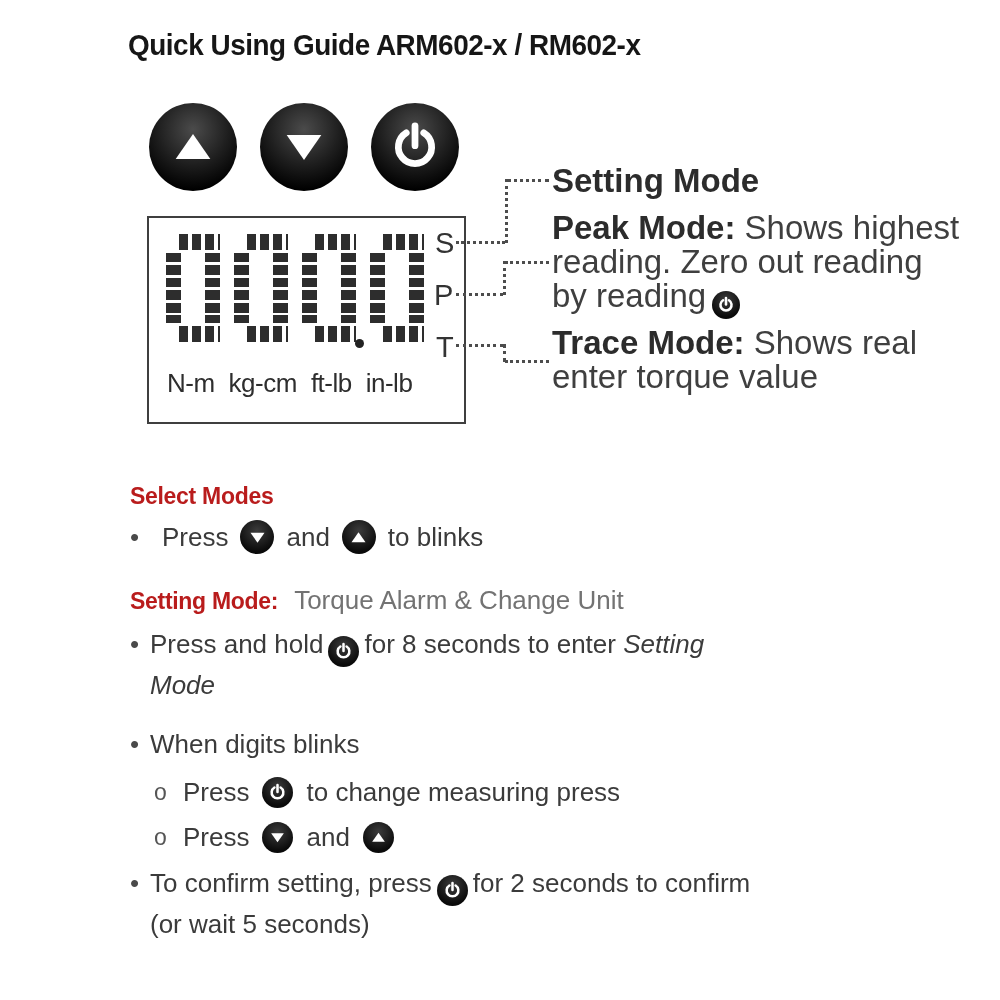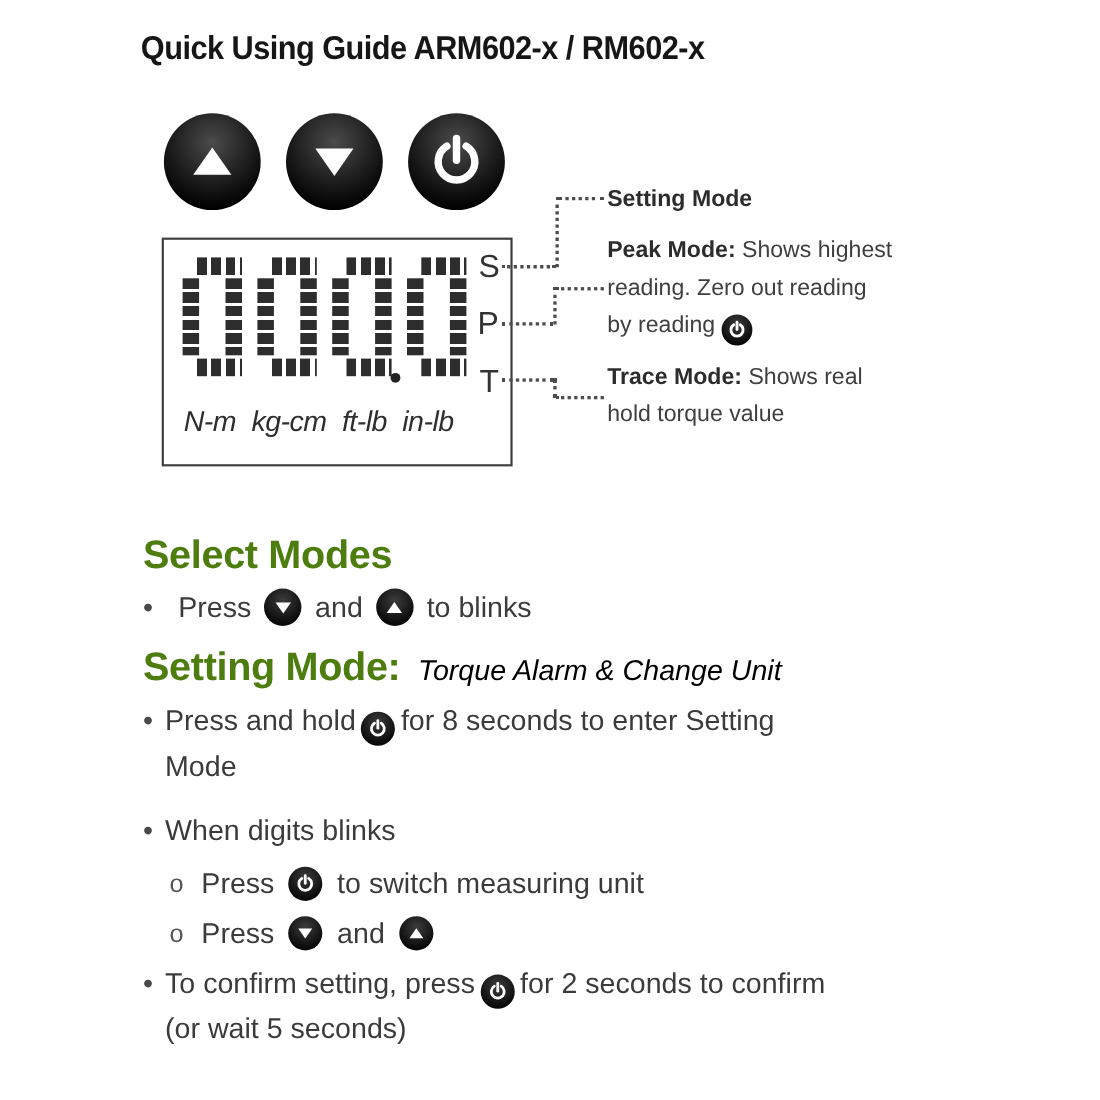--- a/index.html
+++ b/index.html
@@ -30,66 +30,66 @@
   .seg.sl { left:0; top:19px; bottom:19px; width:15px;
             background:repeating-linear-gradient(180deg, #2d2d2d 0 9.5px, transparent 9.5px 12.5px); }
   .seg.sr { right:0; top:19px; bottom:19px; width:15px;
             background:repeating-linear-gradient(180deg, #2d2d2d 0 9.5px, transparent 9.5px 12.5px); }
   .dp { position:absolute; left:206px; top:121px; width:9px; height:9px; border-radius:50%; background:#222; }
   .ind { position:absolute; font-size:29px; color:#333; }
   .ind-s { left:286px; top:9px; }
   .ind-p { left:285px; top:61px; }
   .ind-t { left:287px; top:113px; }
   .units { position:absolute; left:18px; top:150px; display:flex; gap:14px;
-           font-size:26px; color:#2e2e2e; letter-spacing:-0.5px; white-space:nowrap;font-style:italic; }
+           font-size:26px; color:#2e2e2e; letter-spacing:-0.5px; white-space:nowrap; }
 
   
   .dot { position:absolute; }
   .dot.h { height:0; border-top:3px dotted #4d4d4d; }
   .dot.v { width:0; border-left:3px dotted #4d4d4d; }
   .c1 { left:456px; top:241px; width:49px; }
   .c2 { left:505px; top:179px; height:64px; }
   .c3 { left:507px; top:179px; width:42px; }
   .c4 { left:456px; top:293px; width:47px; }
   .c5 { left:503px; top:261px; height:34px; }
   .c6 { left:505px; top:261px; width:44px; }
   .c7 { left:456px; top:344px; width:47px; }
   .c8 { left:503px; top:344px; height:18px; }
   .c9 { left:505px; top:360px; width:44px; }
 
   
-  .ann { position:absolute; font-size:21px; line-height:34px; color:#3f3f3f; white-space:nowrap; }
+  .ann { position:absolute; font-size:33px; line-height:34px; color:#3f3f3f; white-space:nowrap; }
   .ann b { color:#2c2c2c; }
   .ann-setting { left:552px; top:164px; font-weight:700; color:#2c2c2c; }
   .ann-peak { left:552px; top:211px; }
   .ann-trace { left:552px; top:326px; }
 
   
   .ibtn { border-radius:50%; background:radial-gradient(circle at 50% 32%, #3c3c3c 0%, #0a0a0a 72%);
           display:inline-flex; align-items:center; justify-content:center; flex:0 0 auto; }
   .i33 { width:34px; height:34px; }
   .i30 { width:31px; height:31px; }
   .i27 { width:28px; height:28px; }
   .inline-ic { vertical-align:-8px; margin:0 5px; }
   .inline-ic-sm { vertical-align:-7px; margin-left:6px; }
 
   
   .sec { position:absolute; left:130px; color:#3b3b3b; }
-  .sec h2 { font-size:36px; font-weight:700; color:#4d7c0f; letter-spacing:-0.3px; }
+  .sec h2 { font-size:23px; font-weight:700; color:#b91c1c; letter-spacing:-0.3px; }
   .sec-select { top:483px; }
   .sec-setting { top:585px; }
   .row { display:flex; align-items:center; gap:12px; font-size:26px; margin-top:10px; white-space:nowrap; }
   .marker { width:20px; color:#4a4a4a; flex:0 0 auto; }
   .heading-line { display:flex; align-items:baseline; gap:16px; white-space:nowrap; }
-  .heading-line .subtitle { font-size:26px; color:#000000;font-style:italic; }
+  .heading-line .subtitle { font-size:26px; color:#737373; }
   .brow { display:flex; margin-top:10px; font-size:26px; line-height:37px; }
   .brow .content { display:block; }
   .brow.gap-lg { margin-top:22px; }
   .brow.gap-md { margin-top:12px; }
-  .it { }
+  .it { font-style:italic; }
   .subrows { margin-left:24px; }
   .srow { display:flex; align-items:center; gap:13px; font-size:26px; margin-top:14px; white-space:nowrap; }
   .submarker { width:16px; color:#555; font-size:23px; flex:0 0 auto; }
 </style>
 </head>
 <body>
 
 <div class="page">
 
   <h1 class="title">Quick Using Guide ARM602-x / RM602-x</h1>
@@ -172,21 +172,21 @@
         <svg width="18" height="18" viewBox="0 0 24 24">
           <path d="M8.1 5.7 A7.4 7.4 0 1 0 15.9 5.7" fill="none" stroke="#fff" stroke-width="3.4" stroke-linecap="round"></path>
           <line x1="12" y1="2.6" x2="12" y2="11.4" stroke="#fff" stroke-width="3.4" stroke-linecap="round"></line>
         </svg>
       </span>
   </div>
 
   <div class="ann ann-trace">
     <b>Trace Mode:</b>
     <span>Shows real</span><br>
-    <span>hold torque value</span>
+    <span>enter torque value</span>
   </div>
 
   <section class="sec sec-select">
     <h2>Select Modes</h2>
     <div class="row">
       <span class="marker">•</span>
       <span>Press</span>
       <span class="ibtn i33">
           <svg width="21" height="21" viewBox="0 0 24 24">
             <polygon points="12,18 4,6.5 20,6.5" fill="#fff"></polygon>
@@ -230,21 +230,21 @@
     <div class="subrows">
       <div class="srow">
         <span class="submarker">o</span>
         <span>Press</span>
         <span class="ibtn i30">
             <svg width="19" height="19" viewBox="0 0 24 24">
               <path d="M8.1 5.7 A7.4 7.4 0 1 0 15.9 5.7" fill="none" stroke="#fff" stroke-width="3.2" stroke-linecap="round"></path>
               <line x1="12" y1="2.6" x2="12" y2="11.4" stroke="#fff" stroke-width="3.2" stroke-linecap="round"></line>
             </svg>
           </span>
-        <span>to switch measuring unit</span>
+        <span>to change measuring press</span>
       </div>
       <div class="srow">
         <span class="submarker">o</span>
         <span>Press</span>
         <span class="ibtn i30">
             <svg width="19" height="19" viewBox="0 0 24 24">
               <polygon points="12,18 4,6.5 20,6.5" fill="#fff"></polygon>
             </svg>
           </span>
         <span>and</span>

